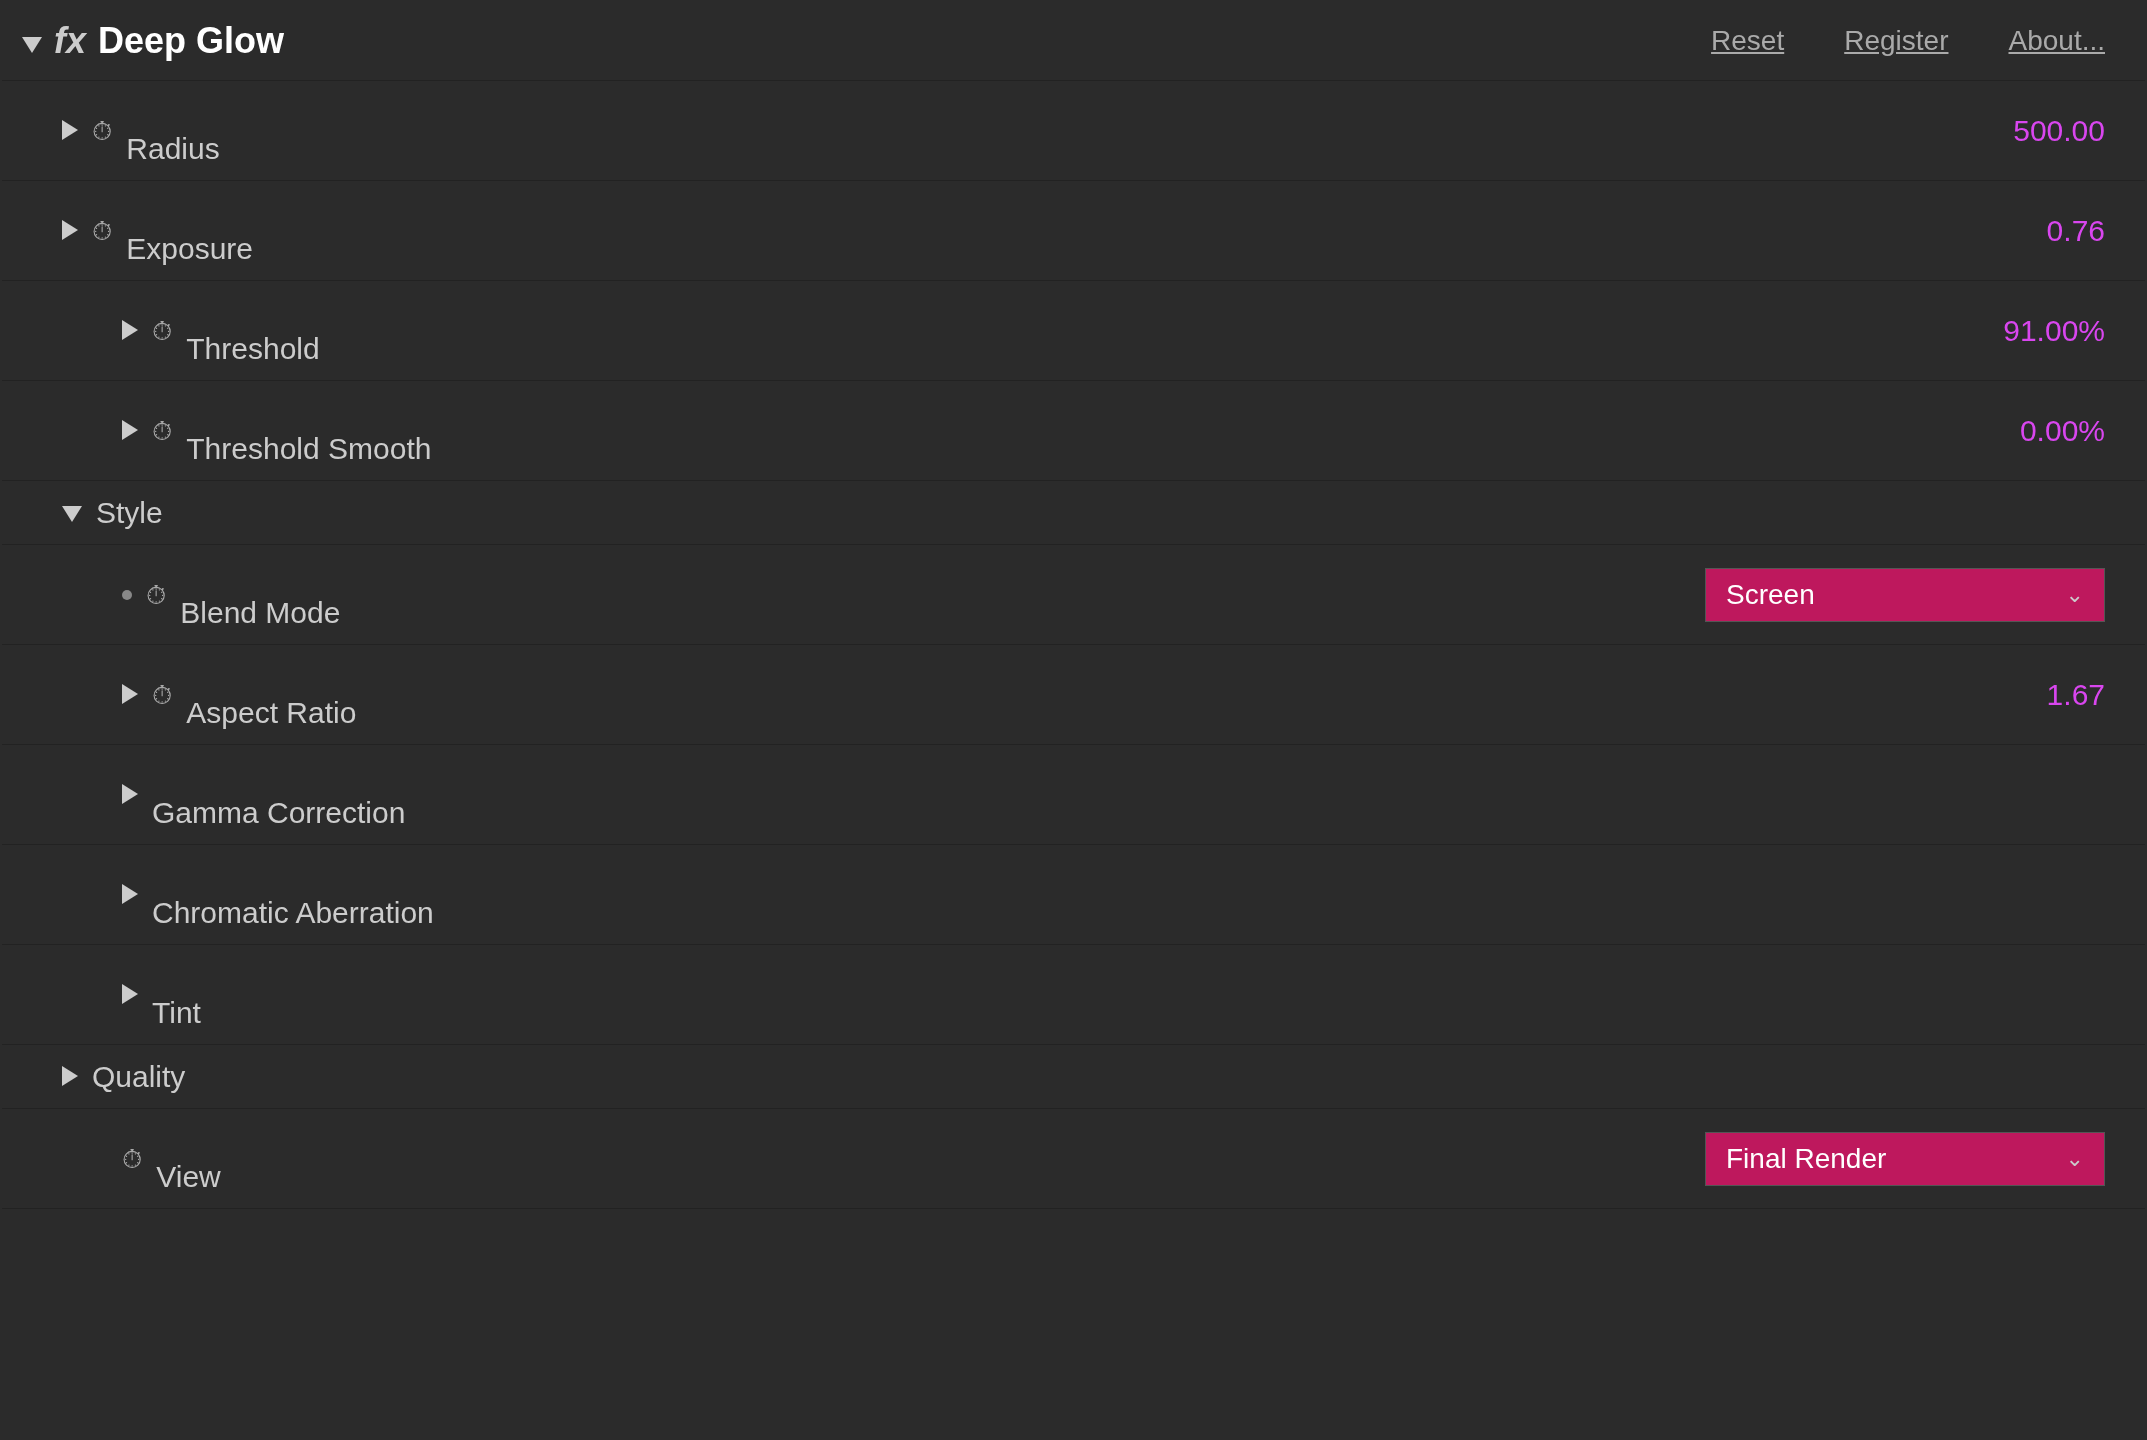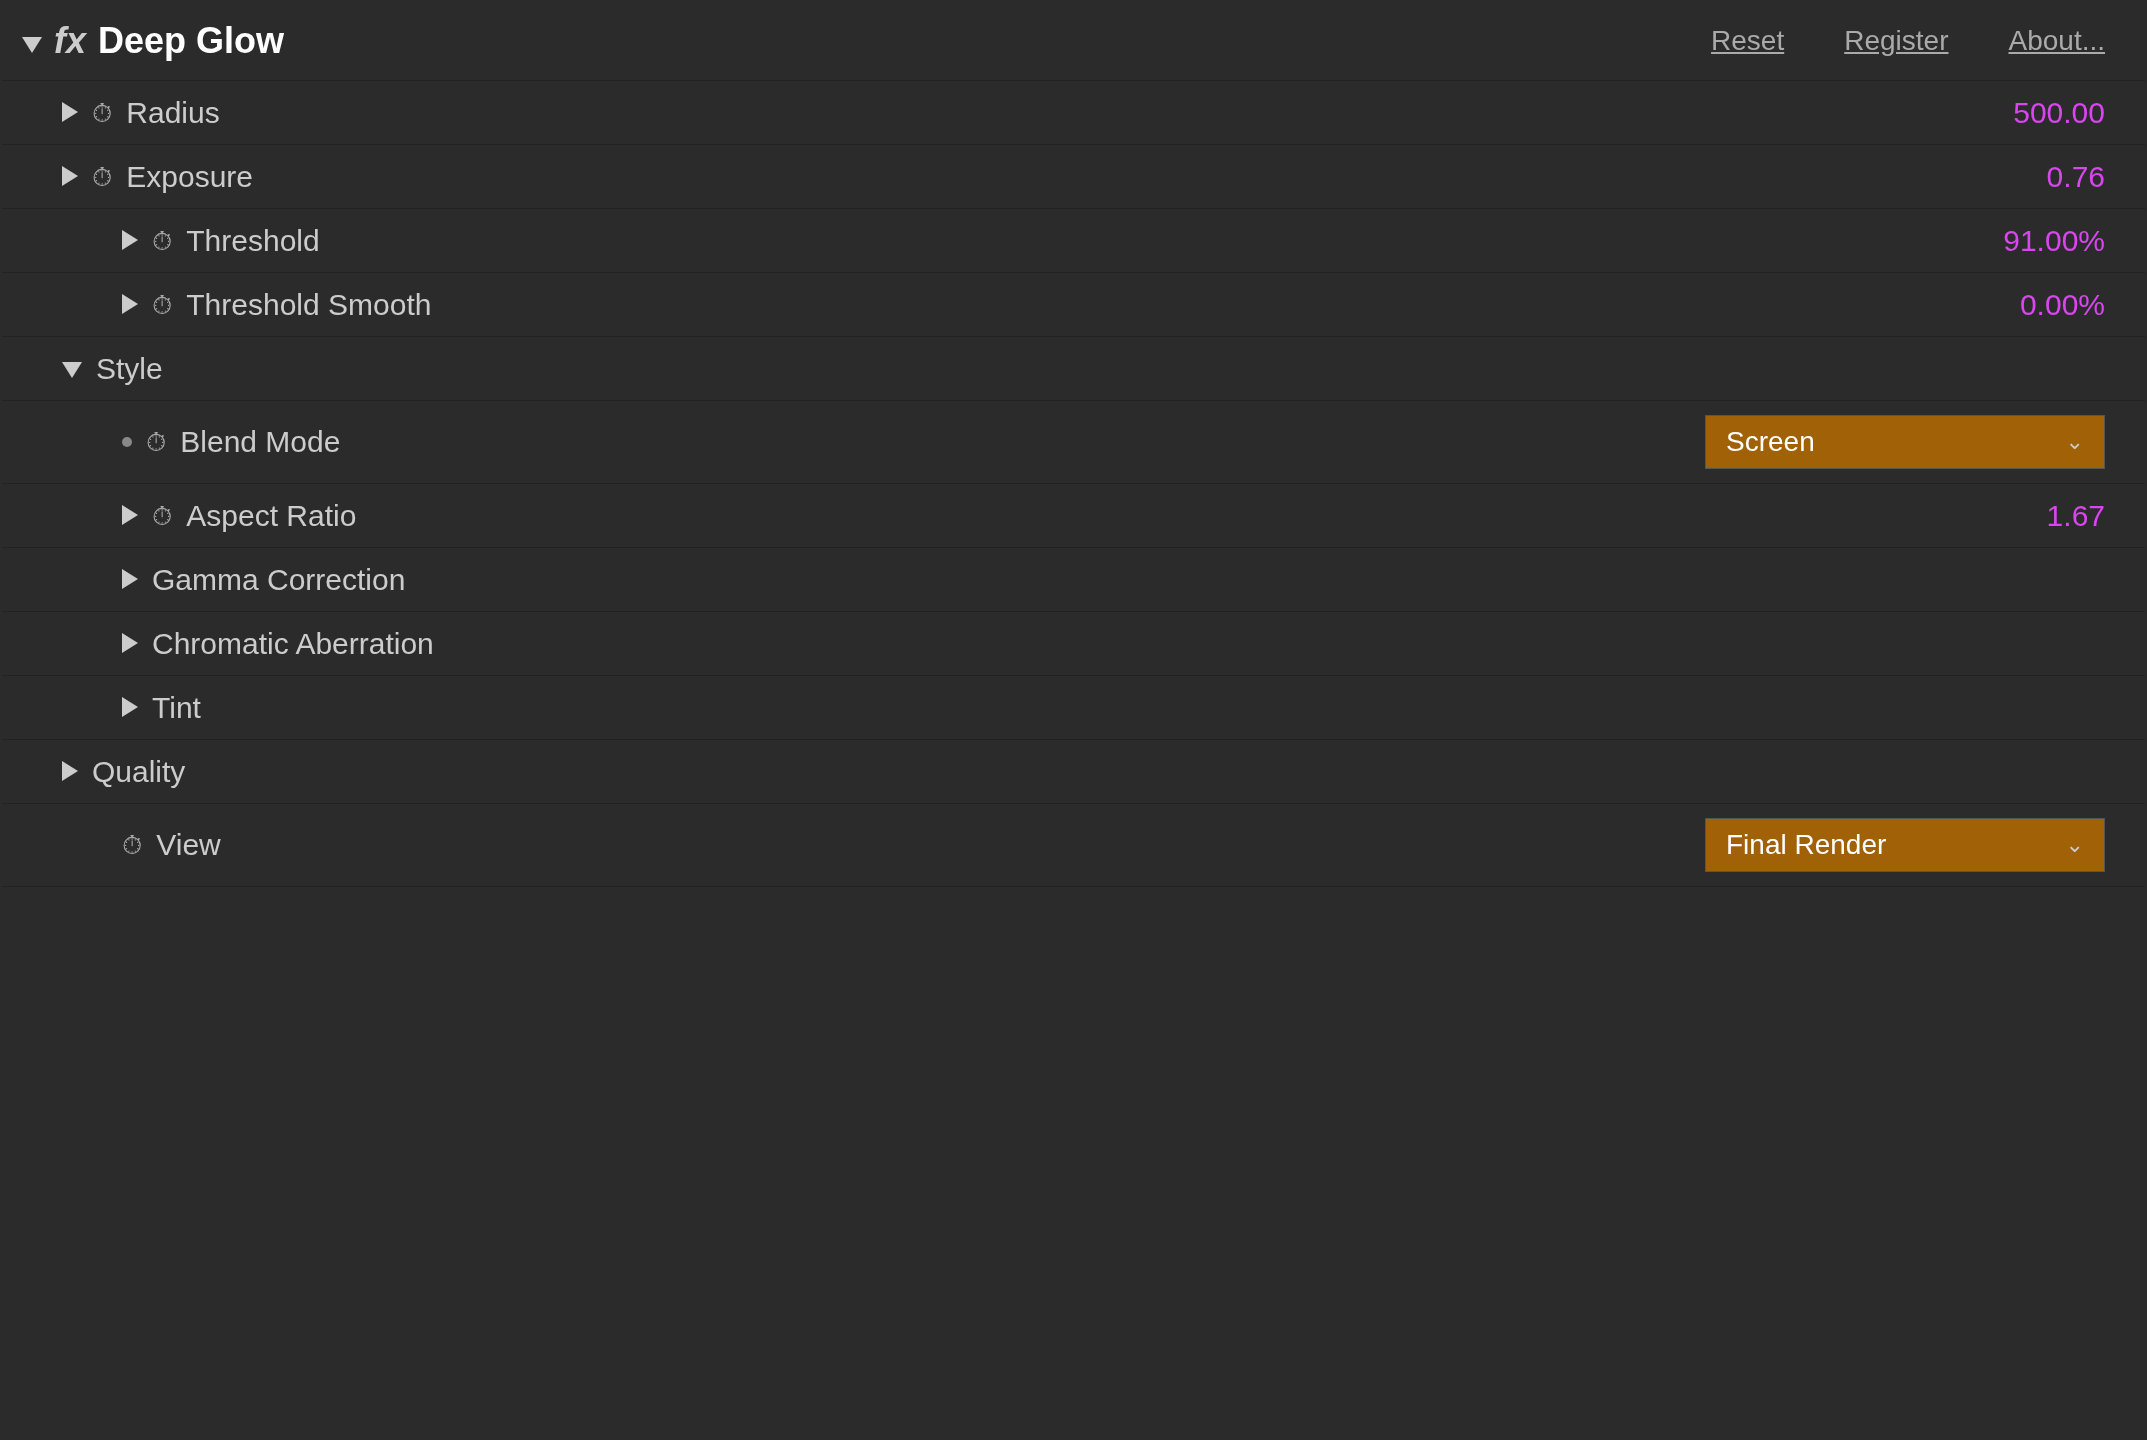--- a/index.html
+++ b/index.html
@@ -84,20 +84,21 @@
 
     .param-left {
       display: flex;
       align-items: center;
       gap: 14px;
     }
 
     .param-label {
       color: #cccccc;
       font-size: 30px;
+      margin-top: 37px;
     }
 
     .param-value {
       color: #d946ef;
       font-size: 30px;
     }
 
     .section-row {
       display: flex;
       align-items: center;
@@ -127,21 +128,21 @@
       line-height: 1;
     }
 
     .dropdown-container {
       display: flex;
       align-items: center;
       gap: 0;
     }
 
     .dropdown {
-      background-color: #a16207;
+      background-color: #be185d;
       border: 1px solid #555;
       color: #ffffff;
       font-size: 28px;
       padding: 10px 20px;
       min-width: 400px;
       display: flex;
       align-items: center;
       justify-content: space-between;
       cursor: pointer;
     }

